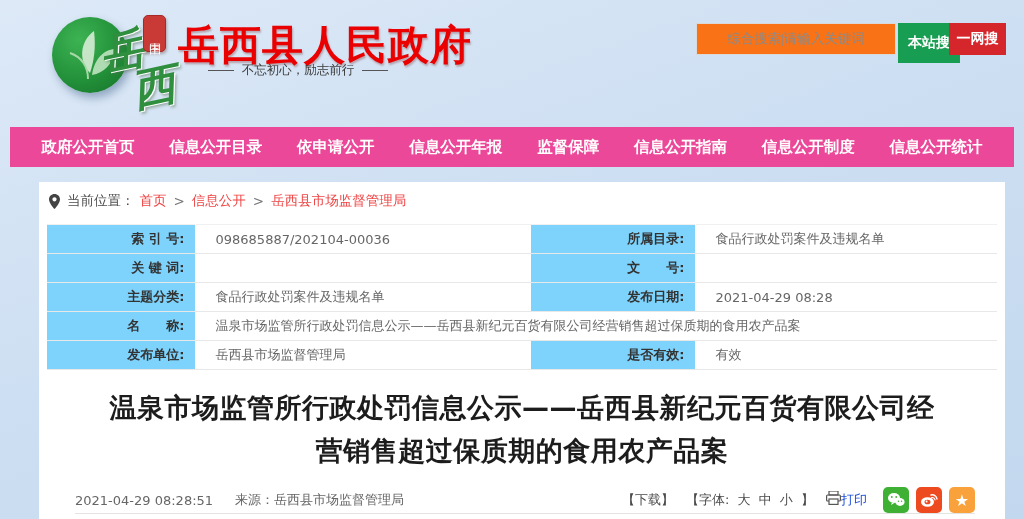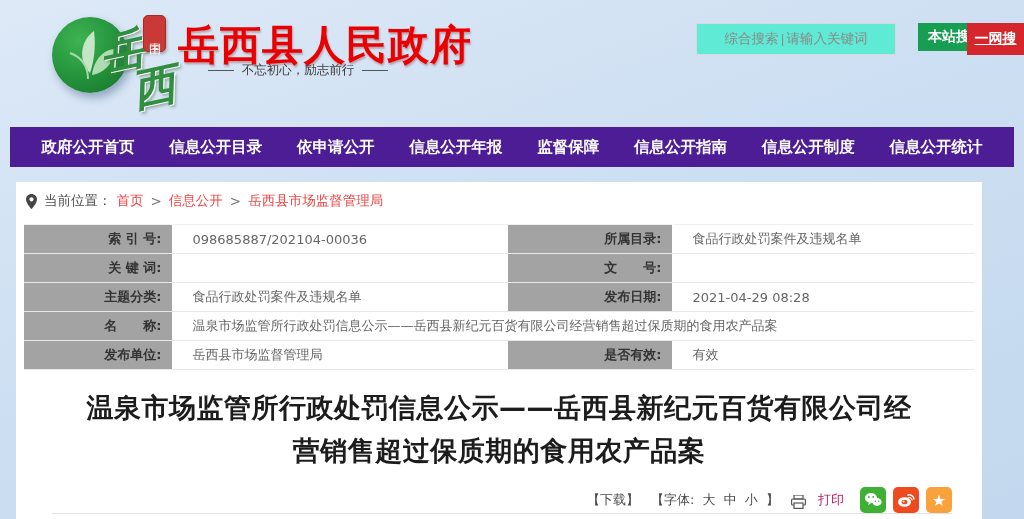--- a/index.html
+++ b/index.html
@@ -42,85 +42,85 @@
   }
   .slogan {
     position: absolute; left: 208px; top: 62px; width: 180px;
     display: flex; align-items: center; gap: 8px;
     color: #3c3c3c; font-size: 12.5px; white-space: nowrap;
   }
   .slogan .line { height: 1px; background: #555; width: 34px; }
   
   .search-box { position: absolute; left: 696px; top: 23px; height: 32px; display: flex; }
   .search-input {
-    width: 200px; height: 32px; border: 1px solid #d9d9d9; background: #5eead4;
+    width: 200px; height: 32px; border: 1px solid #d9d9d9; background: #f97316;
     font-size: 13.5px; color: #333; padding: 0 10px; text-align: center; outline: none;
-    font-family: Liberation Mono, monospace;
+    font-family: Liberation Serif, serif;
   }
   .search-input::placeholder { color: #8a8a8a; }
   .btn-site {
-    position: absolute; left: 202px; top: 0; width: 62px; height: 28px;
+    position: absolute; left: 202px; top: 0; width: 62px; height: 40px;
     background: #189e52; color: #fff; border: none; font-size: 14px; font-weight: bold;
-    cursor: pointer; font-family: inherit; margin-left: 20px;
+    cursor: pointer; font-family: inherit;
   }
   .btn-net {
-    position: absolute; left: 271px; top: 0; width: 57px; height: 32px;
+    position: absolute; left: 253px; top: 0; width: 57px; height: 32px;
     background: #d5262b; color: #fff; border: none; font-size: 14px; font-weight: bold;
-    cursor: pointer; font-family: inherit; text-decoration: underline;
+    cursor: pointer; font-family: inherit;
   }
   
   .nav {
     position: absolute; left: 10px; top: 127px; width: 1004px; height: 40px;
-    background: #4c1d95; display: flex; align-items: center; justify-content: space-around;
+    background: #ec4899; display: flex; align-items: center; justify-content: space-around;
     padding: 0 14px;
   }
   .nav a {
     color: #fff; font-size: 15.5px; font-weight: bold; text-decoration: none;
     white-space: nowrap; cursor: pointer;
   }
   
   .panel {
-    position: absolute; left: 16px; top: 182px; width: 966px; height: 337px;
+    position: absolute; left: 39px; top: 182px; width: 966px; height: 337px;
     background: #ffffff; padding: 0 8px;
   }
   .breadcrumb {
     height: 34px; display: flex; align-items: center; gap: 5px;
     font-size: 13.5px; color: #4d4d4d; padding-left: 2px; margin-top: 2px;
   }
   .breadcrumb a { color: #ef4444; text-decoration: none; cursor: pointer; }
   .breadcrumb .sep { color: #777; margin: 0 2px; }
   .pin { margin-right: 2px; display: inline-flex; }
   
   .info-table { width: 100%; border-collapse: collapse; margin-top: 6px; }
   .info-table td {
     height: 29px; font-size: 13px; border-bottom: 1px solid #e8e8e8; vertical-align: middle;
   }
   .info-table tr:first-child td { border-top: 1px solid #f0f0f0; }
   td.lbl {
-    background: #a3a3a3; color: #333; font-weight: bold; text-align: right;
+    background: #7dd3fc; color: #333; font-weight: bold; text-align: right;
     padding-right: 10px; white-space: pre; border-right: 1px solid #ffffff;
   }
   td.val { color: #666; padding-left: 20px; background: #fff; }
   .w-l1 { width: 148px; } .w-v1 { width: 336px; } .w-l2 { width: 164px; }
   
   .article-title {
     margin: 16px auto 0 auto; max-width: 850px; text-align: center;
     font-size: 27px; font-weight: bold; color: #1c1c1c; line-height: 43px;
     letter-spacing: 0.5px;
   }
   
   .meta-row {
     position: absolute; left: 36px; right: 30px; top: 305px;
     display: flex; align-items: center; font-size: 13px; color: #666;
   }
   .meta-left { display: flex; gap: 22px; align-items: center; }
   .meta-right { margin-left: auto; display: flex; align-items: center; gap: 10px; }
   .meta-right .tool { color: #4a4a4a; cursor: pointer; white-space: nowrap; text-align: center; }
   .font-sizes span { cursor: pointer; margin: 0 2px; }
-  .print-btn { display: inline-flex; align-items: flex-end; gap: 12px; color: #be185d; cursor: pointer; }
+  .print-btn { display: inline-flex; align-items: flex-start; gap: 0; color: #1d4ed8; cursor: pointer; }
   .share { display: flex; gap: 7px; margin-left: 6px; }
   .share-ic {
     width: 26px; height: 26px; border-radius: 5px; display: flex;
     align-items: center; justify-content: center; cursor: pointer;
   }
   .ic-wechat { background: #3eb135; }
   .ic-weibo  { background: #ed4a20; }
   .ic-star   { background: #f9a13a; color: #fff; font-size: 16px; }
   .bottom-line { position: absolute; left: 36px; right: 30px; top: 331px; height: 1px; background: #e3e3e3; }
 </style>
@@ -212,20 +212,24 @@
       <td class="val">岳西县市场监督管理局</td>
       <td class="lbl">是否有效:</td>
       <td class="val">有效</td>
     </tr>
   </tbody>
     </table>
 
   <div class="article-title">温泉市场监管所行政处罚信息公示——岳西县新纪元百货有限公司经营销售超过保质期的食用农产品案</div>
 
   <div class="meta-row">
+    <div class="meta-left">
+      <span>2021-04-29 08:28:51</span>
+      <span>来源：岳西县市场监督管理局</span>
+    </div>
     <div class="meta-right">
       <span class="tool">【下载】</span>
       <span class="tool font-sizes">
         <span>【字体:</span>
         <span>大</span>
         <span>中</span>
         <span>小</span>
         <span>】</span>
       </span>
       <span class="print-btn">

